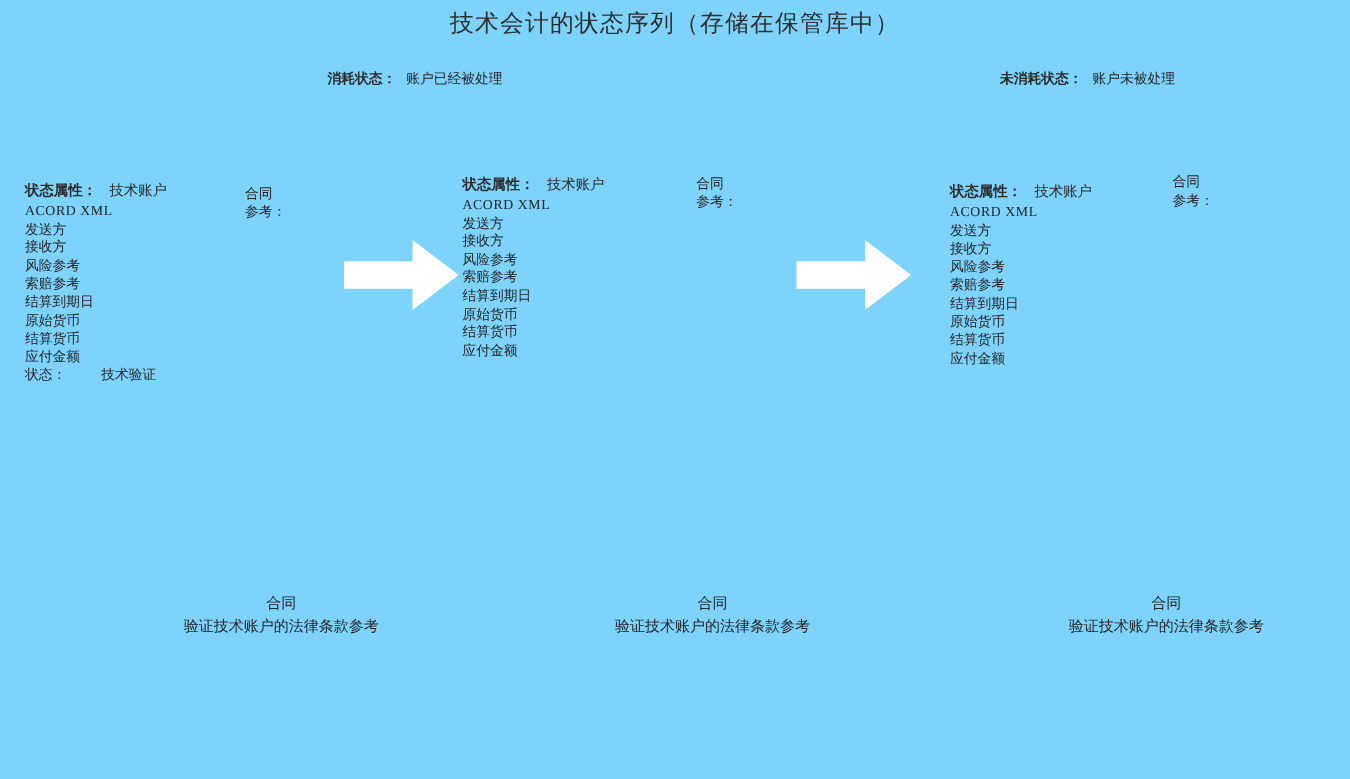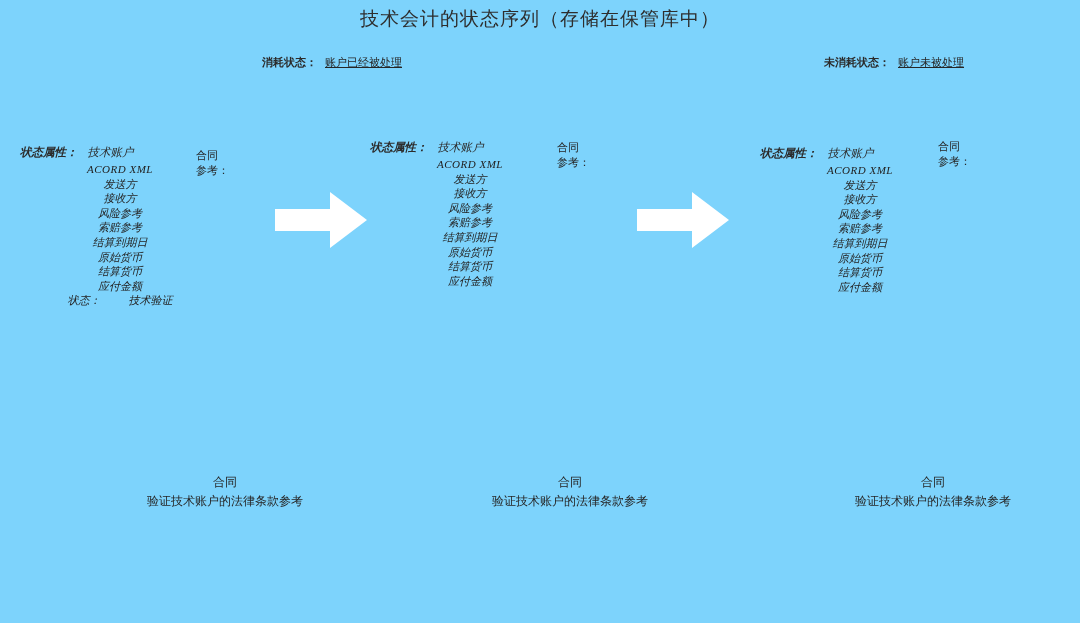--- a/index.html
+++ b/index.html
@@ -38,45 +38,42 @@
     font-size: 11px;
     white-space: nowrap;
   }
   .legend .lbl {
     font-weight: bold;
     color: #2b2b2b;
   }
   .legend .val {
     color: #262626;
     margin-left: 8px;
-    text-decoration: underline;
   }
   .legend-consumed { left: 262px; }
-  .legend-unconsumed { left: 824px; }
+  .legend-unconsumed { left: 800px; }
 
   .column {
     position: absolute;
     width: 300px;
-    font-style: italic;
   }
   .col1 { left: 20px; top: 145px; }
   .col2 { left: 370px; top: 140px; }
   .col3 { left: 760px; top: 146px; }
 
   .attr-head {
     font-size: 11.5px;
     white-space: nowrap;
     color: #2c2c2c;
   }
   .attr-head .k { font-weight: bold; }
   .attr-head .v { margin-left: 10px; }
 
   .attr-list {
     margin-top: 2px;
-    text-align: center;
     width: 200px;
   }
   .attr-list div {
     font-size: 11px;
     line-height: 14.6px;
     color: #242424;
     white-space: nowrap;
   }
   .attr-list .acord {
     font-family: "Liberation Serif", serif;

